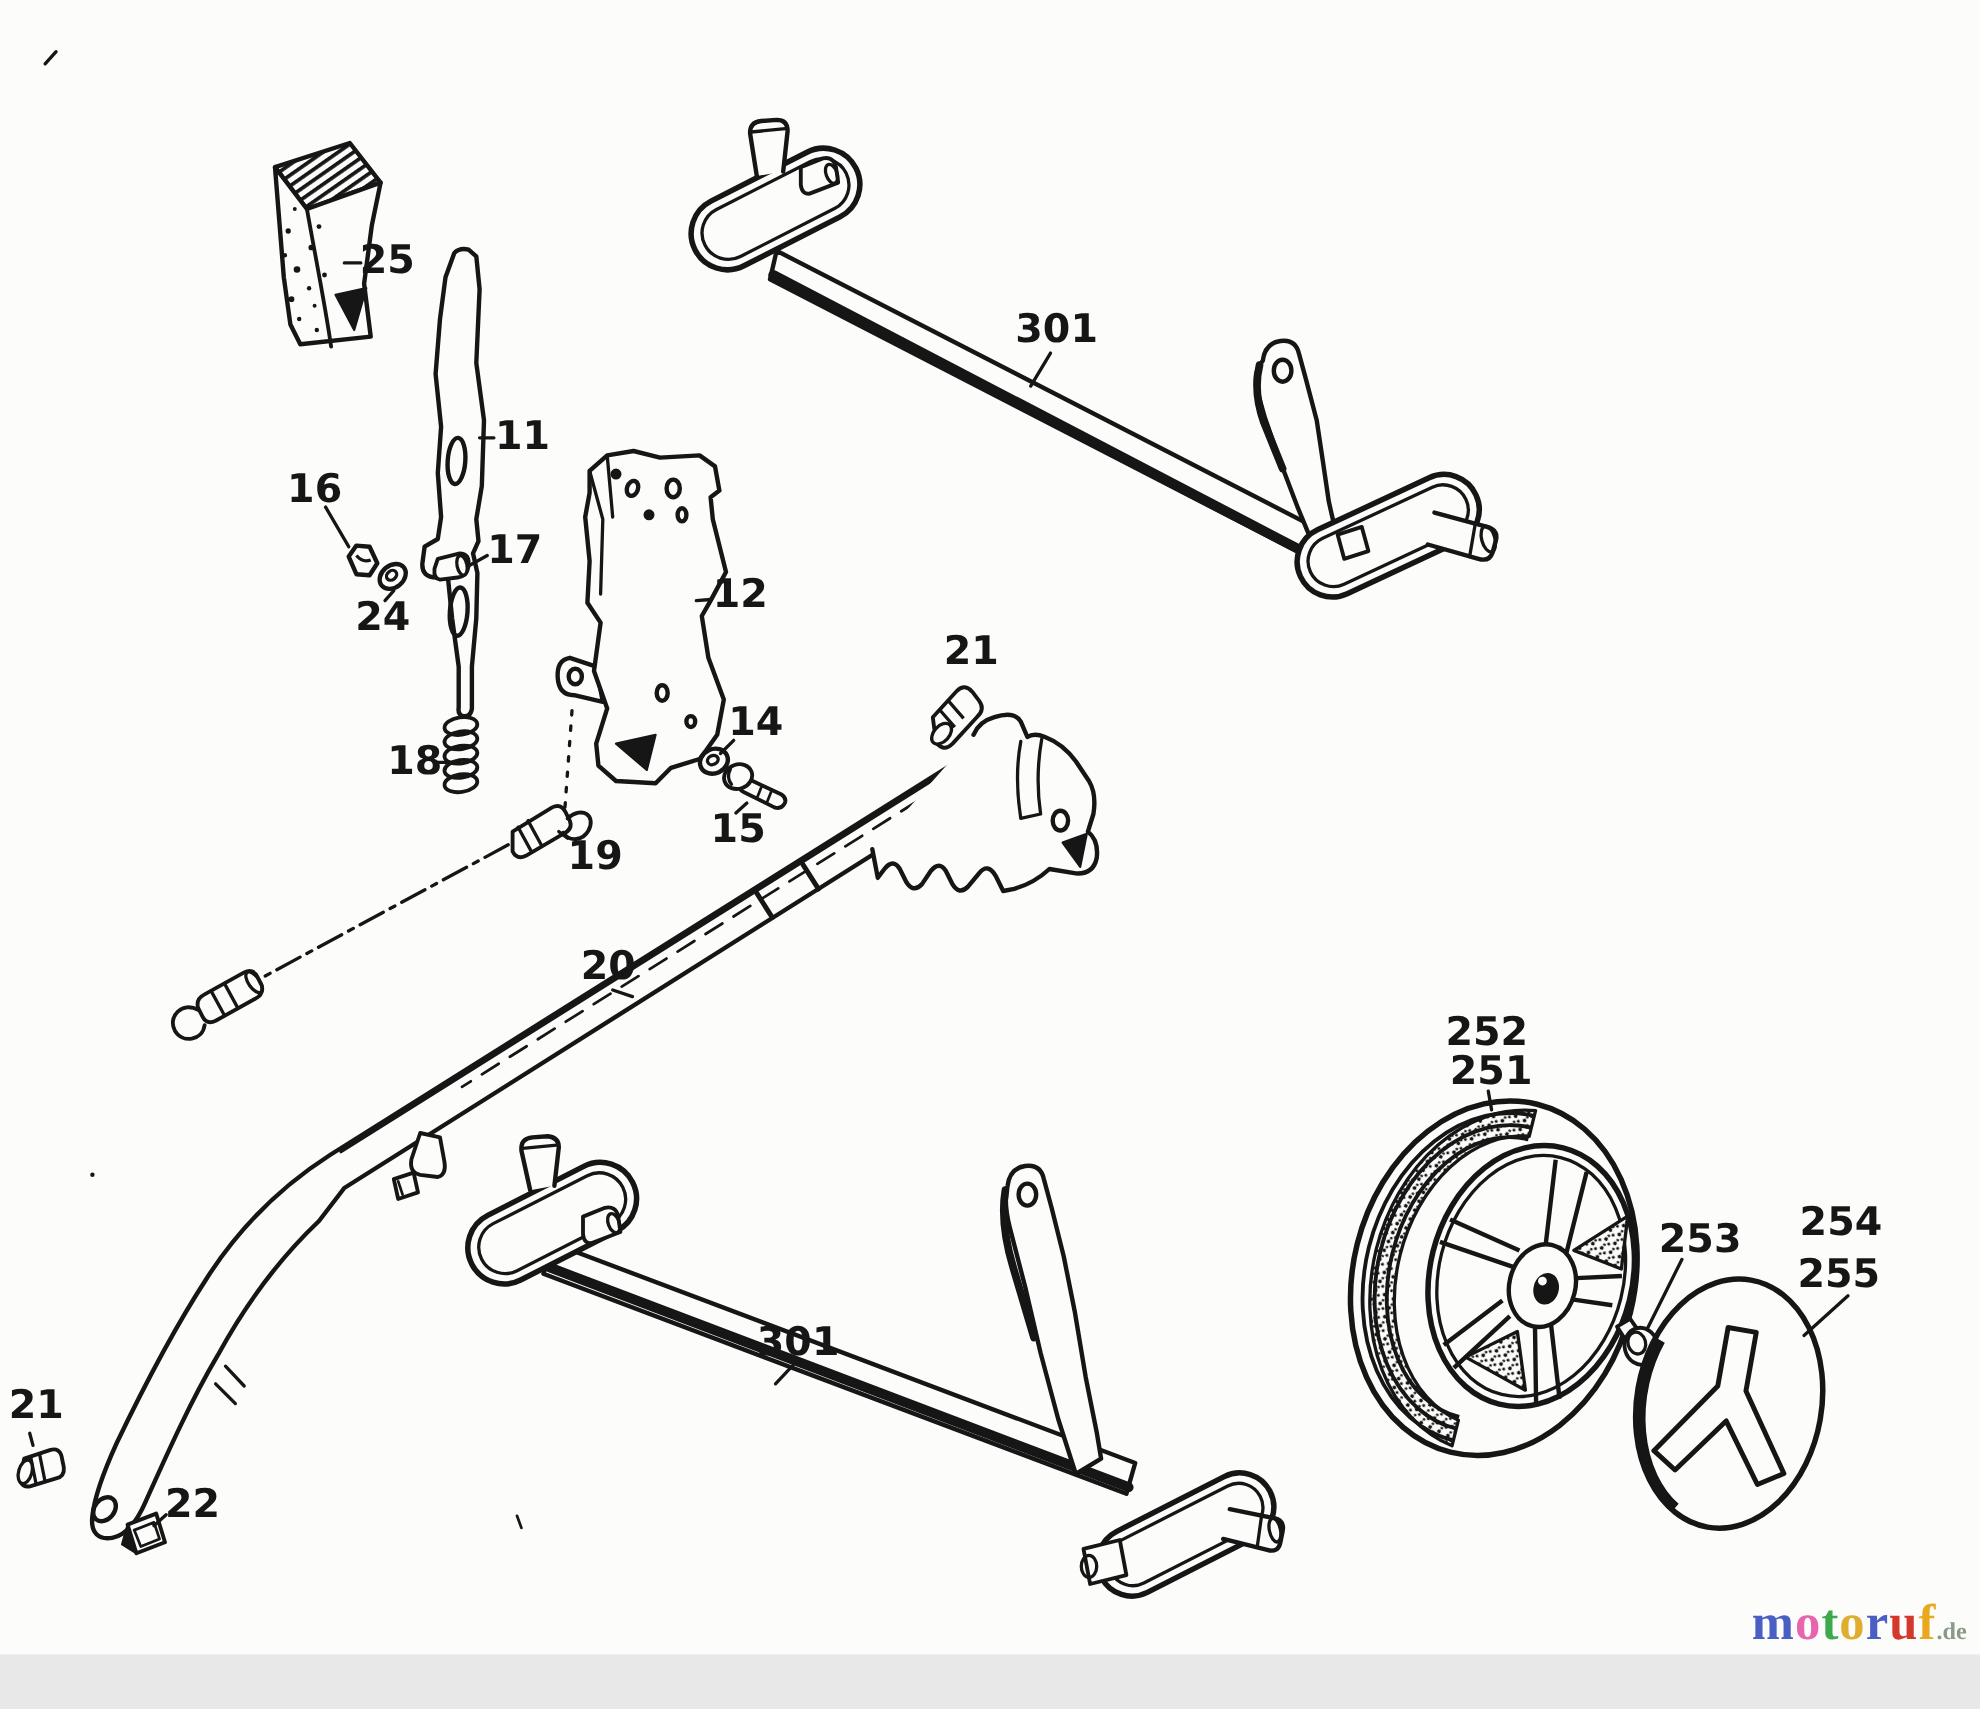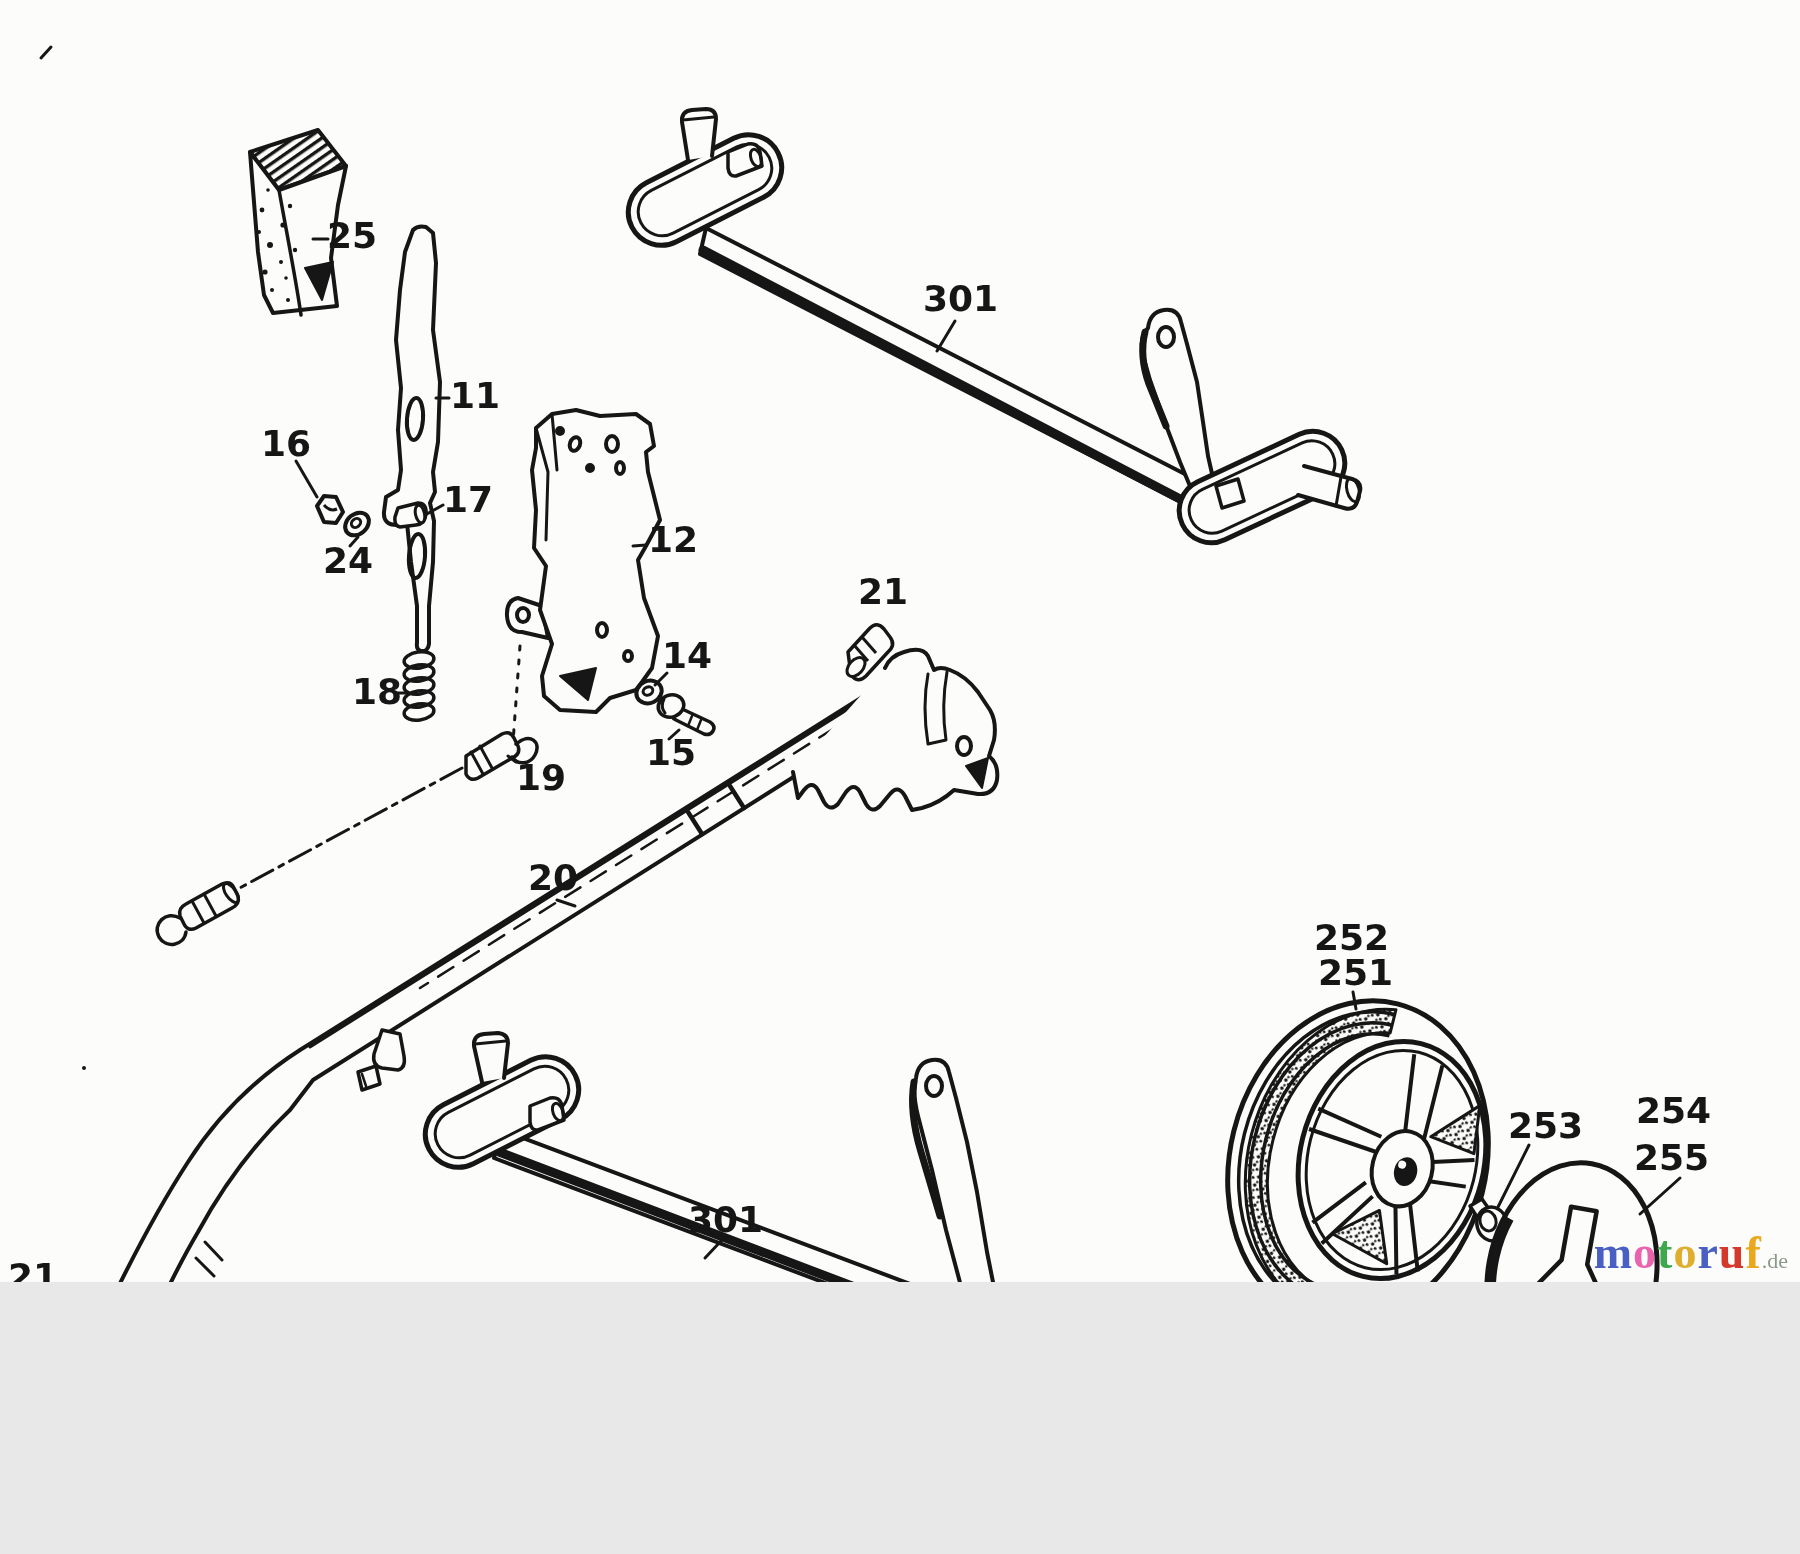--- a/index.html
+++ b/index.html
@@ -1,22 +1,22 @@
 <!DOCTYPE html>
 <html><head>
 <meta charset="utf-8">
 <style>
   html,body{margin:0;padding:0;background:#e8e8e8;}
-  .stage{position:relative;width:1800px;height:1282px;background:#fcfcfa;overflow:hidden;
+  .stage{position:relative;width:1800px;height:1504px;background:#fcfcfa;overflow:hidden;
          font-family:"DejaVu Sans",sans-serif;}
   .stage svg{position:absolute;left:0;top:0;}
   .lbl{font-family:"DejaVu Sans",sans-serif;font-size:36px;font-weight:600;fill:#161616;}
   .logo{position:absolute;right:12px;bottom:6px;font-family:"Liberation Serif",serif;
         font-weight:700;font-size:46px;line-height:1;letter-spacing:1px;user-select:none;}
-  .logo .de{font-size:22px;font-weight:400;letter-spacing:0;}
+  .logo .de{font-size:22px;font-weight:700;letter-spacing:0;}
 </style>
 </head>
 <body>
 
 <div class="stage">
 <svg width="1800" height="1554" viewBox="0 0 1800 1554">
   <defs>
     <pattern id="hatch25" width="8" height="8" patternUnits="userSpaceOnUse" patternTransform="rotate(55)">
       <rect width="8" height="8" fill="#fcfcfa"></rect>
           <rect width="3.4" height="8" fill="#161616"></rect>

